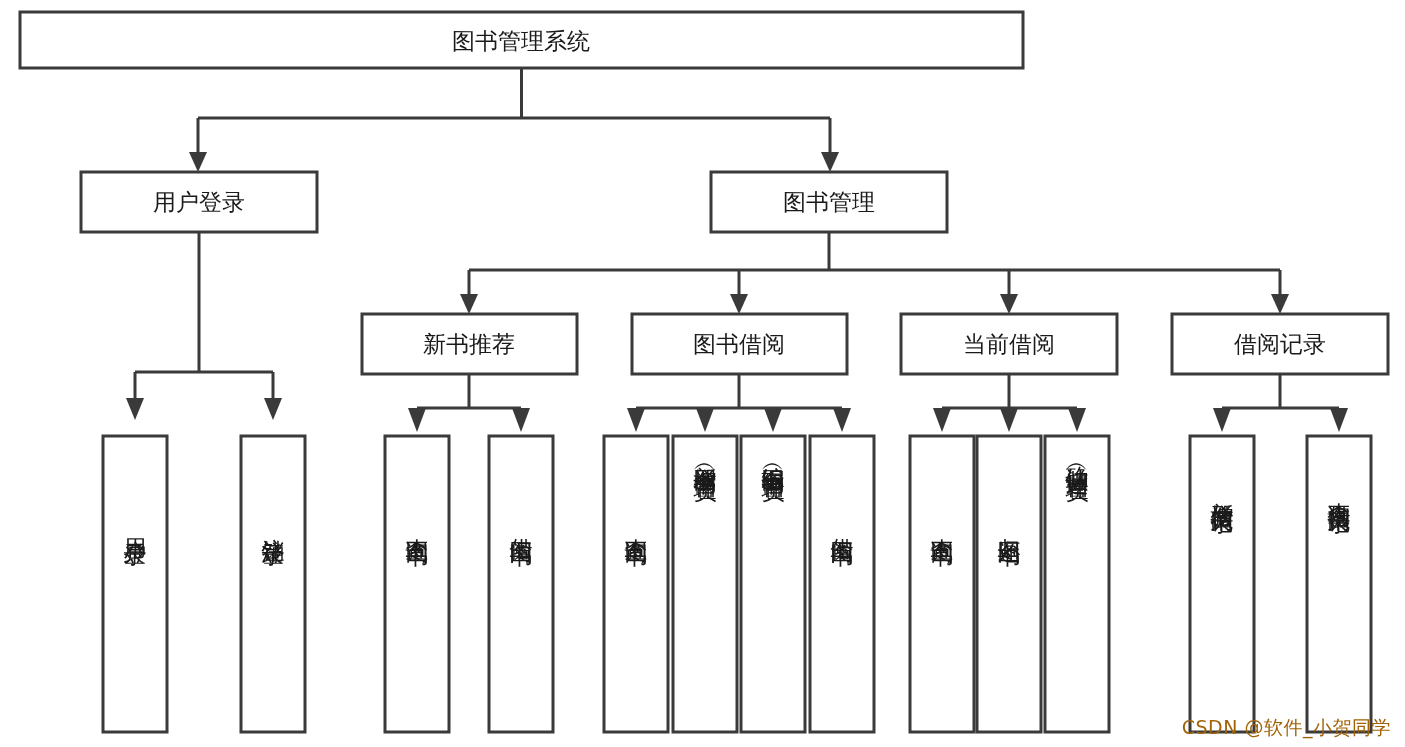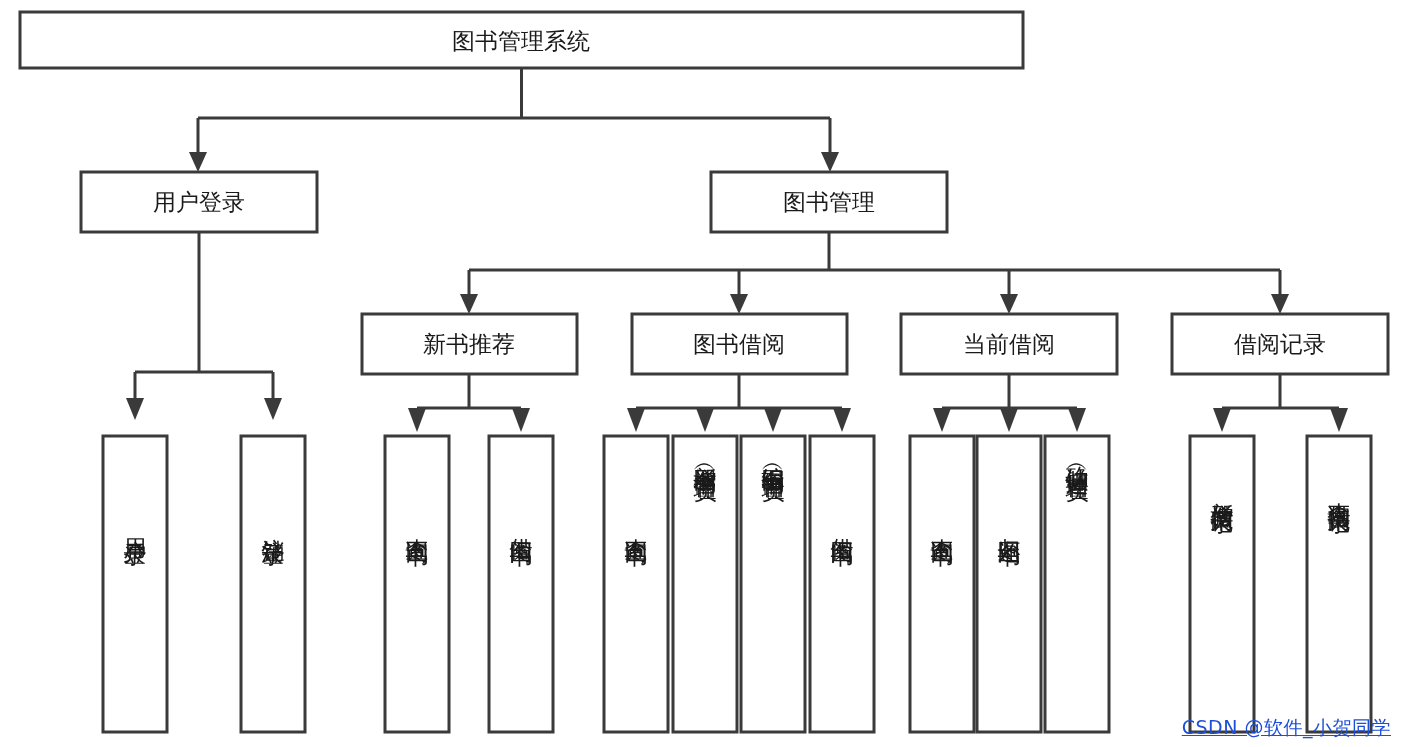--- a/index.html
+++ b/index.html
@@ -60,24 +60,23 @@
     color: #1a1a1a;
     letter-spacing: 2px;
     white-space: nowrap;
   }
   .watermark {
     position: absolute;
     right: 14px;
     bottom: 6px;
     font-family: "DejaVu Sans", "Liberation Sans", sans-serif;
     font-size: 19px;
-    color: #1d4ed8;
+    color: #a16207;
     letter-spacing: 0.5px;
     white-space: nowrap;
-    text-decoration: underline;
   }
 </style>
 </head>
 <body>
 
 <div id="stage">
 
   <svg id="diagram" viewBox="0 0 1405 747">
 
     <g>

